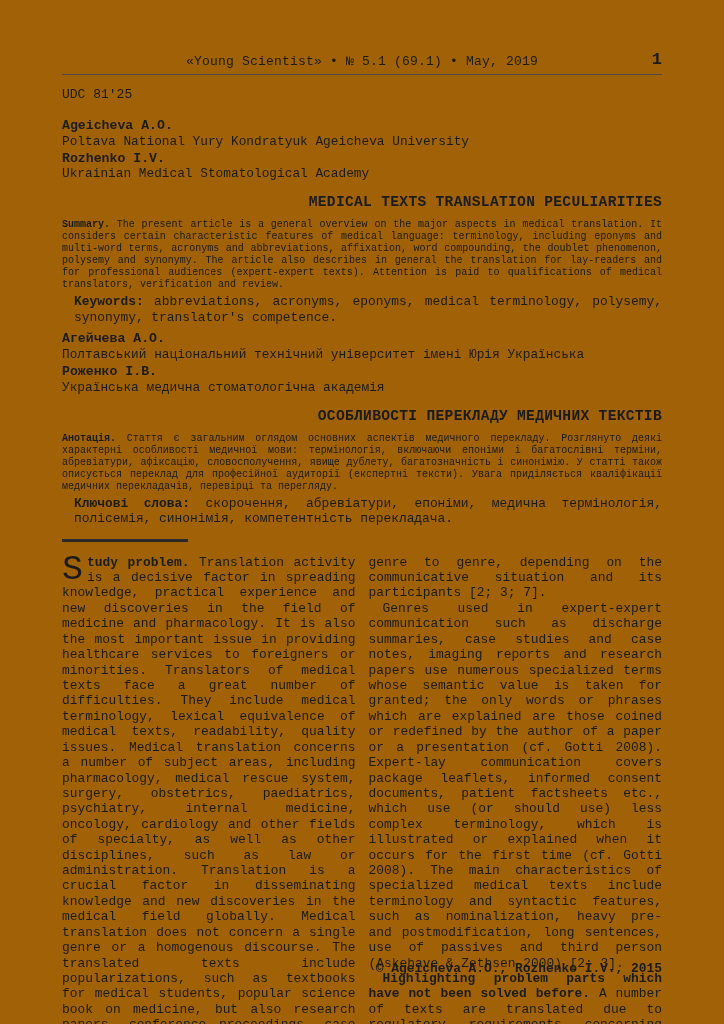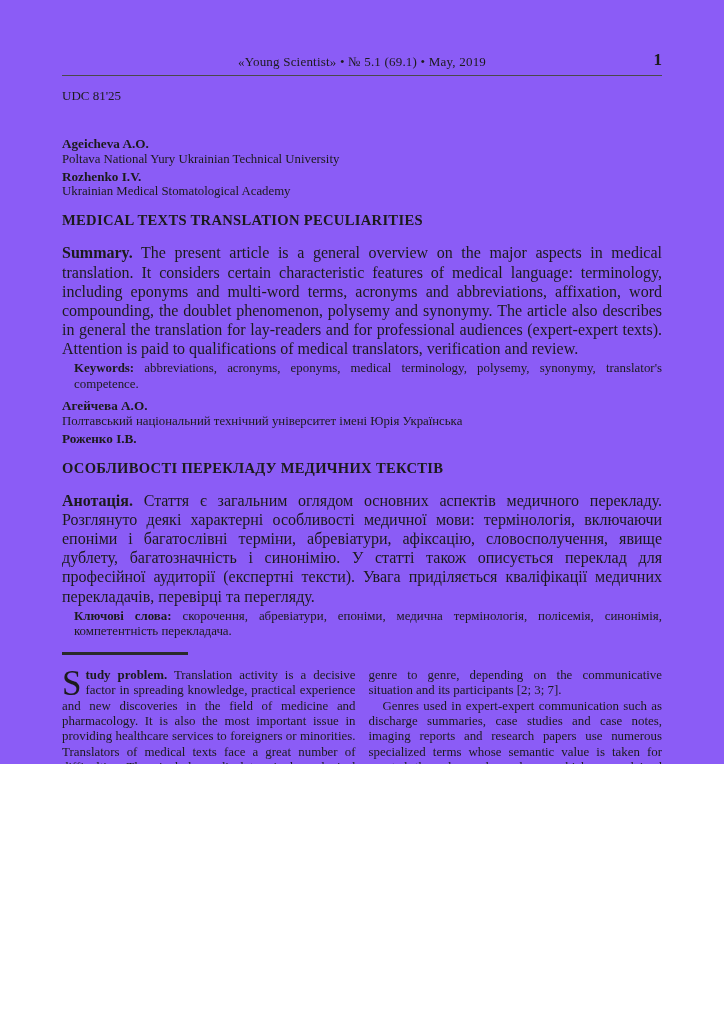--- a/index.html
+++ b/index.html
@@ -3,25 +3,25 @@
 <meta charset="utf-8">
 <style>
   html, body {
     margin: 0;
     padding: 0;
     background: #ffffff;
   }
   .page {
     position: relative;
     width: 724px;
-    height: 764px;
+    height: 1024px;
     margin: 0 auto;
-    background: #8b5cf6;
+    background: #a16207;
     color: #1b1b1b;
-    font-family: Liberation Serif, serif;
+    font-family: Liberation Mono, monospace;
     box-sizing: border-box;
     padding: 54px 62px 0 62px;
     overflow: hidden;
   }
 
   
   .running-head {
     position: relative;
     border-bottom: 1px solid #4a4a4a;
     padding-bottom: 5px;
@@ -35,51 +35,51 @@
   .page-number {
     position: absolute;
     right: 0;
     top: -4px;
     font-size: 17px;
     font-weight: bold;
   }
 
   .udc {
     font-size: 13px;
-    margin-bottom: 32px;
+    margin-bottom: 16px;
   }
 
   
   .author-block {
     font-size: 12.8px;
     line-height: 1.18;
     margin-bottom: 2px;
   }
   .author-name {
     font-weight: bold;
     font-size: 13.2px;
   }
   .author-affiliation {
     font-size: 12.8px;
   }
   .author-group { margin-bottom: 2px; }
 
   .article-title {
-    text-align: left;
+    text-align: right;
     font-weight: bold;
     font-size: 14.6px;
     letter-spacing: 0.3px;
     margin: 13px 0 9px 0;
   }
 
   .abstract-para {
-    font-size: 16px;
+    font-size: 10px;
     line-height: 1.2;
     text-align: justify;
-    margin: 14px 0 3px 0;
+    margin: 4px 0 3px 0;
   }
   .kw-para {
     font-size: 12.9px;
     line-height: 1.2;
     text-align: justify;
     margin: 0 0 6px 12px;
   }
 
   .section-divider {
     width: 126px;
@@ -130,40 +130,41 @@
   <div class="running-head">
     <div class="journal-line">«Young Scientist» • № 5.1 (69.1) • May, 2019</div>
     <div class="page-number">1</div>
   </div>
 
   <div class="udc">UDC 81'25</div>
 
   <div class="author-block">
     <div class="author-group">
       <div class="author-name">Ageicheva A.O.</div>
-      <div class="author-affiliation">Poltava National Yury Ukrainian Technical University</div>
+      <div class="author-affiliation">Poltava National Yury Kondratyuk Ageicheva University</div>
     </div>
     <div class="author-group">
       <div class="author-name">Rozhenko I.V.</div>
       <div class="author-affiliation">Ukrainian Medical Stomatological Academy</div>
     </div>
   </div>
 
   <div class="article-title">MEDICAL TEXTS TRANSLATION PECULIARITIES</div>
 
   <p class="abstract-para"><span style="font-weight: bold;">Summary.</span><span> The present article is a general overview on the major aspects in medical translation. It considers certain characteristic features of medical language: terminology, including eponyms and multi-word terms, acronyms and abbreviations, affixation, word compounding, the doublet phenomenon, polysemy and synonymy. The article also describes in general the translation for lay-readers and for professional audiences (expert-expert texts). Attention is paid to qualifications of medical translators, verification and review.</span></p>
   <p class="kw-para"><span style="font-weight: bold;">Keywords:</span><span> abbreviations, acronyms, eponyms, medical terminology, polysemy, synonymy, translator's competence.</span></p>
 
   <div class="author-block">
     <div class="author-group">
       <div class="author-name">Агейчева А.О.</div>
       <div class="author-affiliation">Полтавський національний технічний університет імені Юрія Українська</div>
     </div>
     <div class="author-group">
       <div class="author-name">Роженко І.В.</div>
+      <div class="author-affiliation">Українська медична стоматологічна академія</div>
     </div>
   </div>
 
   <div class="article-title">ОСОБЛИВОСТІ ПЕРЕКЛАДУ МЕДИЧНИХ ТЕКСТІВ</div>
 
   <p class="abstract-para"><span style="font-weight: bold;">Анотація.</span><span> Стаття є загальним оглядом основних аспектів медичного перекладу. Розглянуто деякі характерні особливості медичної мови: термінологія, включаючи епоніми і багатослівні терміни, абревіатури, афіксацію, словосполучення, явище дублету, багатозначність і синонімію. У статті також описується переклад для професійної аудиторії (експертні тексти). Увага приділяється кваліфікації медичних перекладачів, перевірці та перегляду.</span></p>
   <p class="kw-para"><span style="font-weight: bold;">Ключові слова:</span><span> скорочення, абревіатури, епоніми, медична термінологія, полісемія, синонімія, компетентність перекладача.</span></p>
 
   <div class="section-divider"></div>
 

